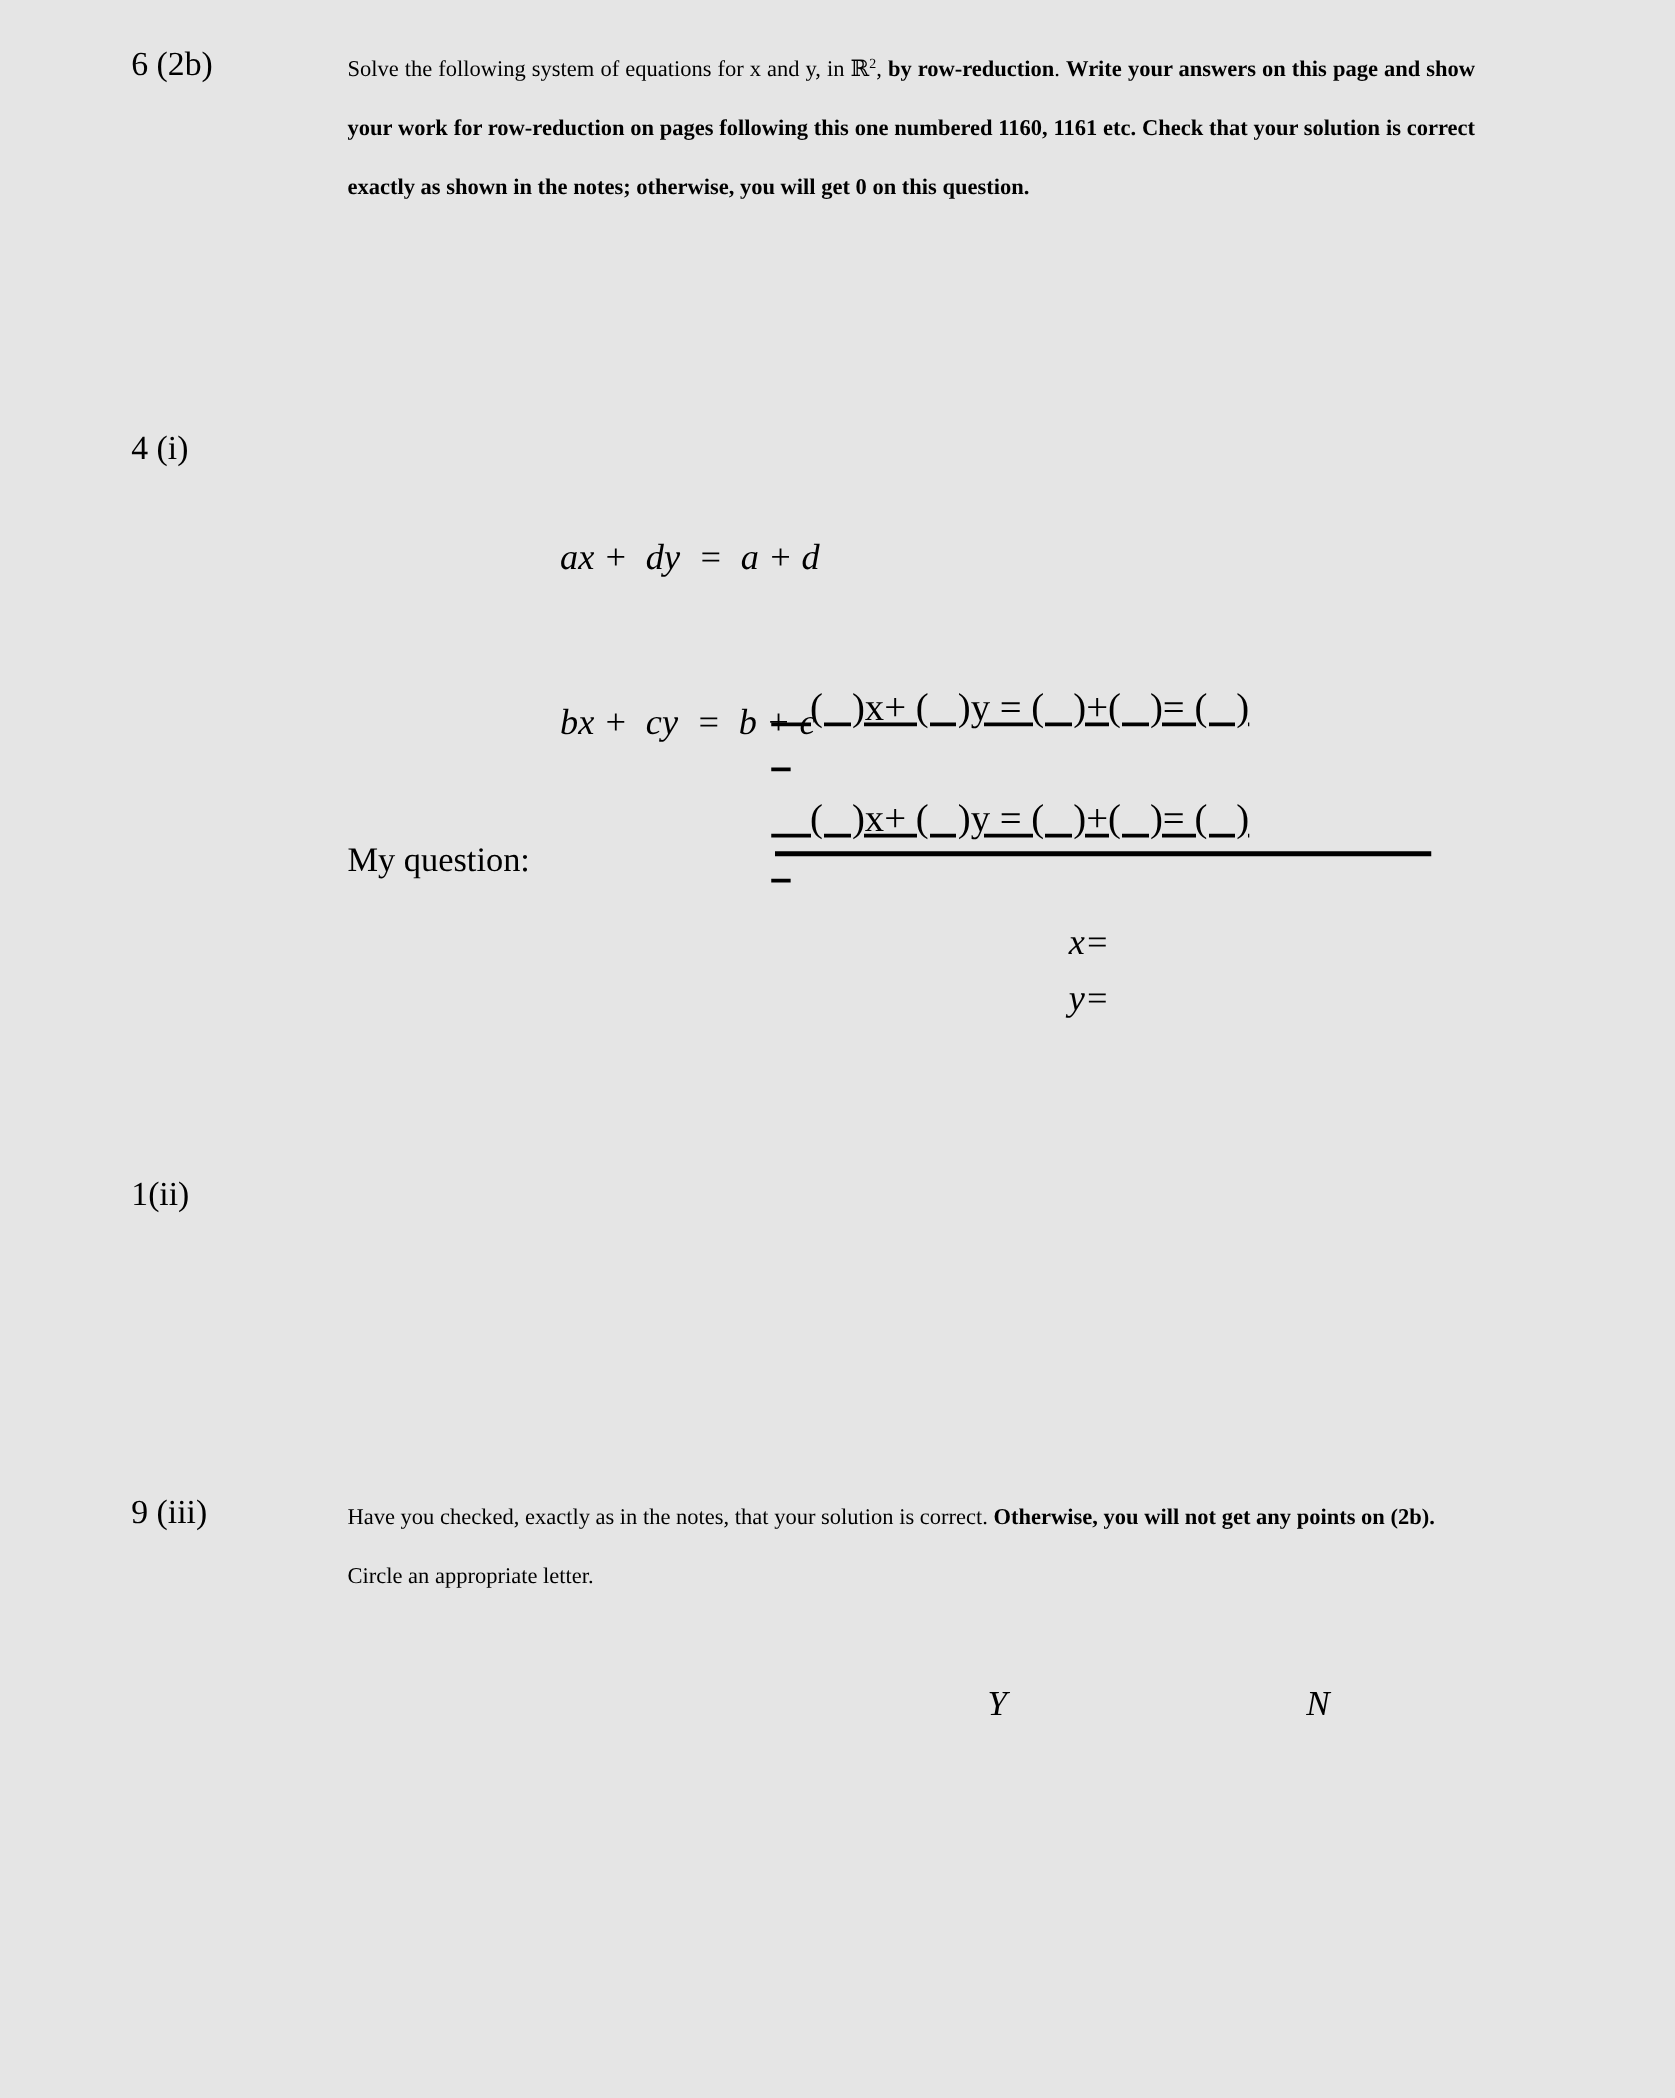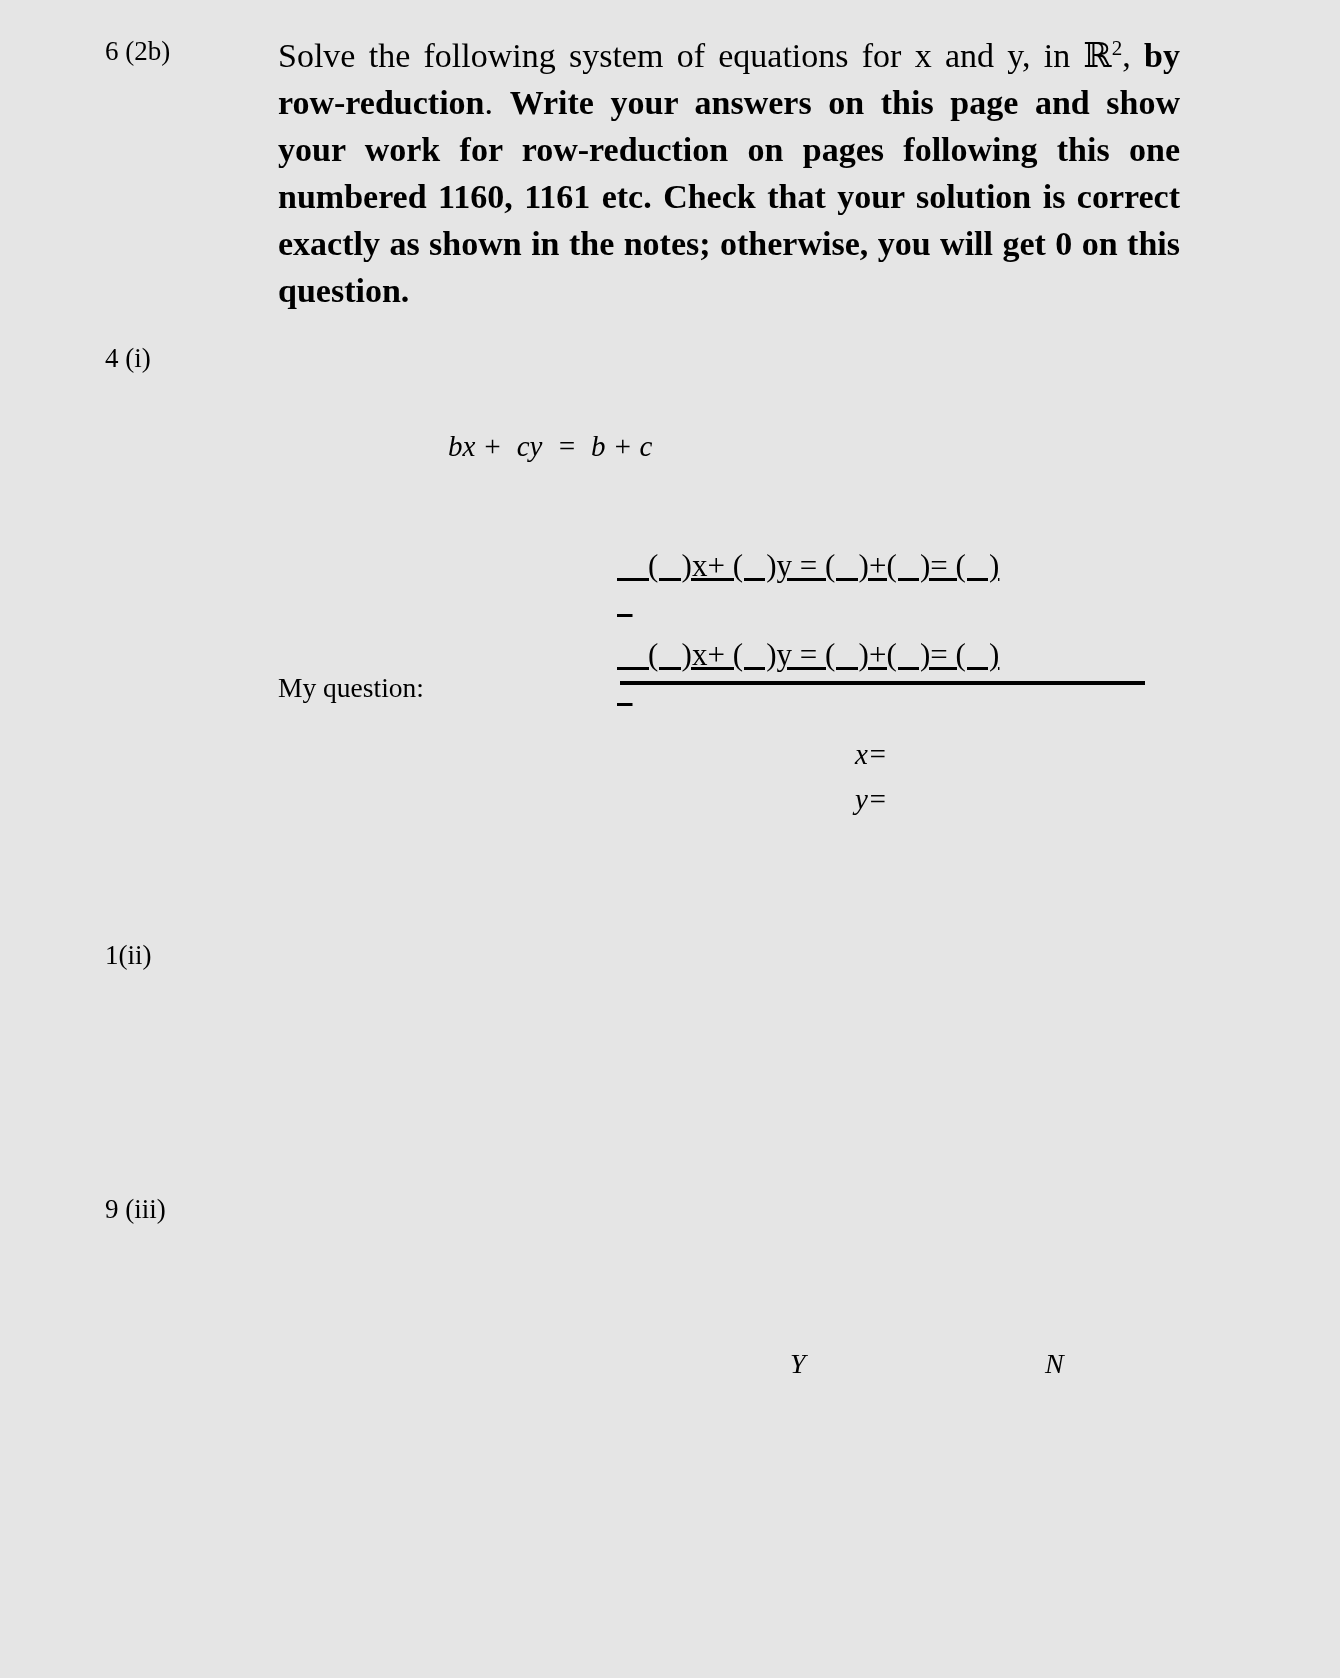--- a/index.html
+++ b/index.html
@@ -29,21 +29,21 @@
     font-weight: normal;
   }
   .body-col {
     position: absolute;
     left: 278px;
     width: 902px;
   }
 
   
   .para {
-    font-size: 34px;
+    font-size: 18px;
     line-height: 47px;
     text-align: justify;
     text-justify: inter-word;
   }
   .para.q1 {
     text-align: justify;
   }
   .para b { font-weight: bold; }
 
   .bb-r {
@@ -123,20 +123,21 @@
   <div class="marker" style="top:38px;">6 (2b)</div>
 
   <div class="body-col para q1" style="top:32px;">
     <span>Solve the following system of equations for x and y, in </span><span class="bb-r">ℝ</span><sup class="sq">2</sup><span>,</span>
     <b>by row-reduction</b><span>. </span><b>Write your answers on this page and show your work for row-reduction on pages following this one numbered 1160, 1161 etc. Check that your solution is correct exactly as shown in the notes; otherwise, you will get 0 on this question.</b>
   </div>
 
   <div class="marker" style="top:345px;">4 (i)</div>
 
   <div class="math math-sys">
+    <div class="eq-row">ax +  dy  =  a + d</div>
     <div class="eq-row">bx +  cy  =  b + c</div>
   </div>
 
   <div class="paren-line" style="left:617px; top:512px;">
     <span>(   )x+ (   )y = (   )+(   )= (   )</span>
   </div>
 
   <div class="paren-line" style="left:617px; top:601px;">
     <span>(   )x+ (   )y = (   )+(   )= (   )</span>
   </div>
@@ -146,17 +147,20 @@
   <div class="rule"></div>
 
   <div class="xy" style="left:855px; top:738px;">x=</div>
   <div class="xy" style="left:855px; top:783px;">y=</div>
 
   <div class="marker" style="top:942px;">1(ii)</div>
 
 
   <div class="marker" style="top:1196px;">9 (iii)</div>
 
+  <div class="body-col para" style="top:1190px; text-align:left;">
+    <span>Have you checked, exactly as in the notes, that your solution is correct. </span><b>Otherwise, you will not get any points on (2b).</b><span> Circle an appropriate letter.</span>
+  </div>
 
   <div class="yn" style="left:790px; top:1348px;">Y</div>
   <div class="yn" style="left:1045px; top:1348px;">N</div>
 
 </div>
 
 </body></html>

